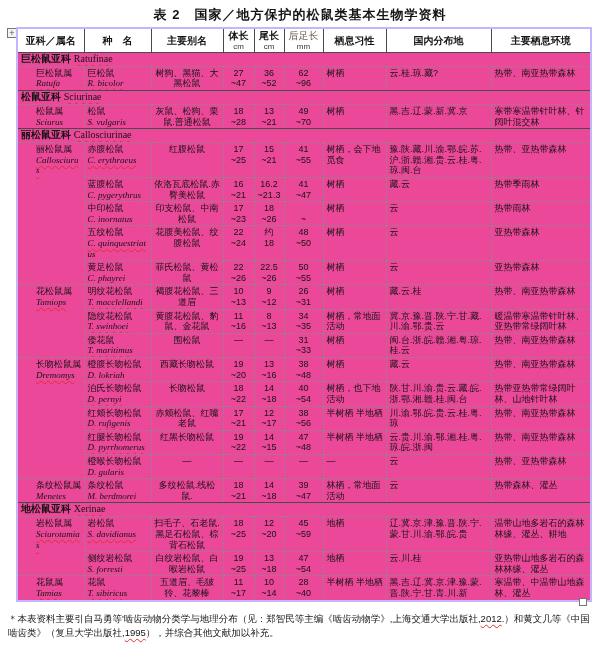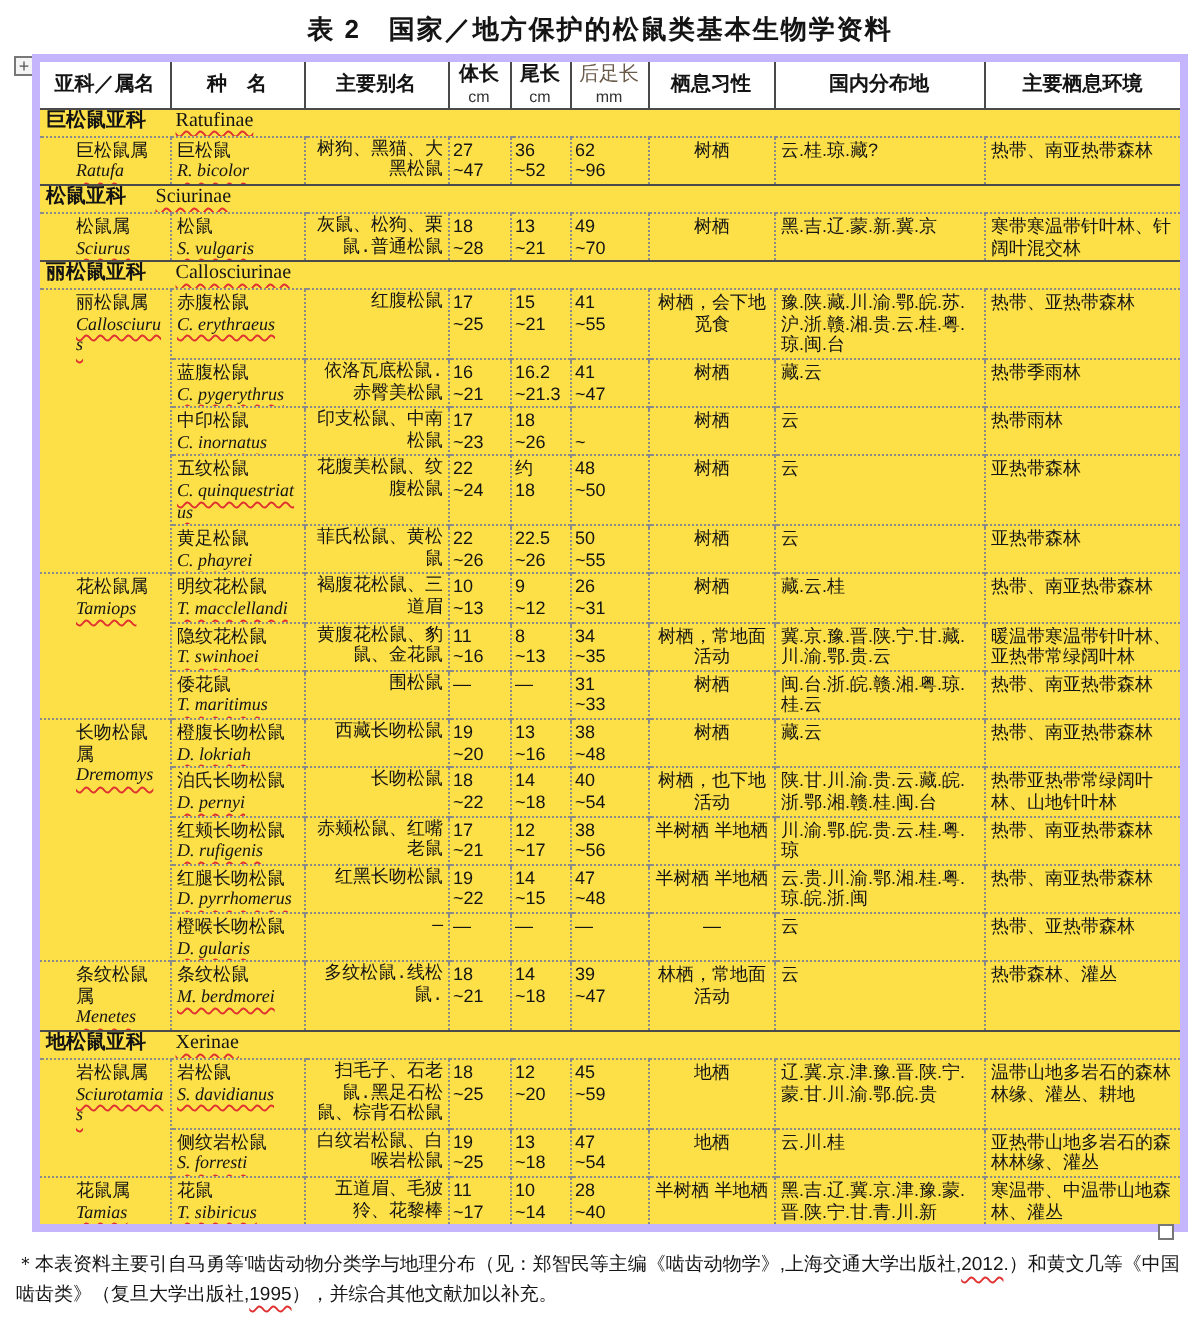--- a/index.html
+++ b/index.html
@@ -6,21 +6,21 @@
   body{
     width:600px;height:661px;background:#ffffff;color:#141414;
     font-family:"Liberation Sans",sans-serif;position:relative;overflow:hidden;
   }
   .title{
     margin:6px 0 3px 0;text-align:center;font-weight:bold;font-size:13px;letter-spacing:1px;
   }
   .tbl-wrap{position:relative;margin-left:16px;width:576px;}
   table{
     border-collapse:collapse;table-layout:fixed;width:574px;
-    border:4px solid #c4b5fd;background:#fde047;
+    border:2px solid #c4b5fd;background:#ec4899;
   }
   th{
     border:1px solid #4a4a4a;font-size:10px;font-weight:bold;padding:1px 0;
     text-align:center;vertical-align:middle;line-height:1.15;background:#fff;
   }
   th .unit{font-size:8px;font-weight:normal;color:#333;}
   th .hl.small{font-size:10px;font-weight:normal;color:#6b5b4b;}
   td{
     border-right:1px dotted #8a8a8a;border-left:1px dotted #8a8a8a;
     border-top:1px dotted #8a8a8a;
@@ -29,27 +29,27 @@
   }
   tr.species{height:24px;}
   tr.section-row{height:14px;}
   tr.section-row td{
     border-top:1px solid #4a4a4a;border-right:none;border-left:none;
     padding:0 3px;font-size:10px;white-space:nowrap;
   }
   tr.section-row td b{font-size:10px;}
   td.genus-cell{padding-left:18px;}
   td.species-cell{padding-left:3px;}
-  td.alias-cell{text-align:right;font-family:Liberation Mono, monospace;}
-  td.num{text-align:left;white-space:pre-line;}
-  td.habit-cell{padding-left:3px;text-align:center;}
+  td.alias-cell{text-align:center;}
+  td.num{text-align:center;white-space:pre-line;}
+  td.habit-cell{padding-left:3px;}
   td.dist-cell{padding-left:3px;}
   td.env-cell{padding-left:3px;}
   .latin{font-style:italic;font-family:"Liberation Serif",serif;font-size:9px;}
-  .sec-latin{font-style:normal;font-family:"Liberation Serif",serif;font-size:10px;margin-left:12px;}
+  .sec-latin{font-style:normal;font-family:"Liberation Serif",serif;font-size:10px;}
   .sq{text-decoration:underline wavy #e03030 1px;text-underline-offset:2px;}
   .footnote{
     margin:10px 8px 0 8px;font-size:9.5px;line-height:1.55;color:#151515;
   }
   .handle{
     position:absolute;left:7px;top:28px;width:10px;height:10px;
     border:1px solid #777;background:#f4f4f4;color:#555;
     font-size:9px;line-height:9px;text-align:center;box-sizing:border-box;
   }
   .resize-handle{

